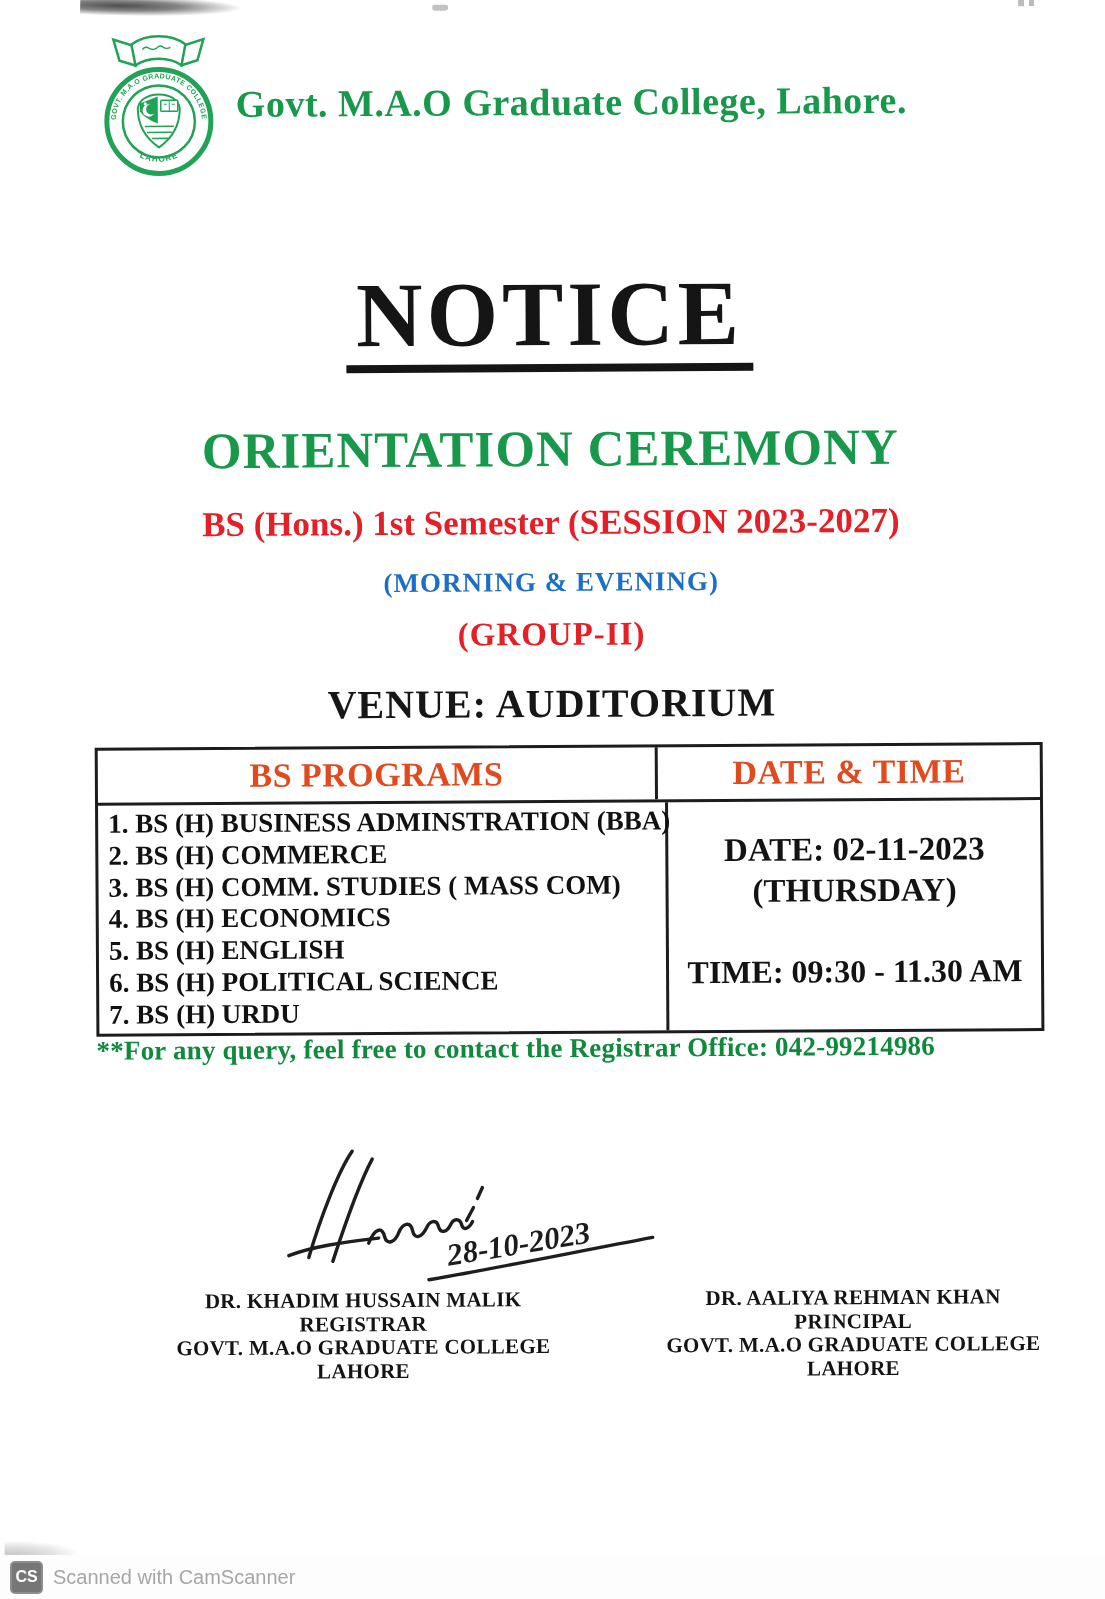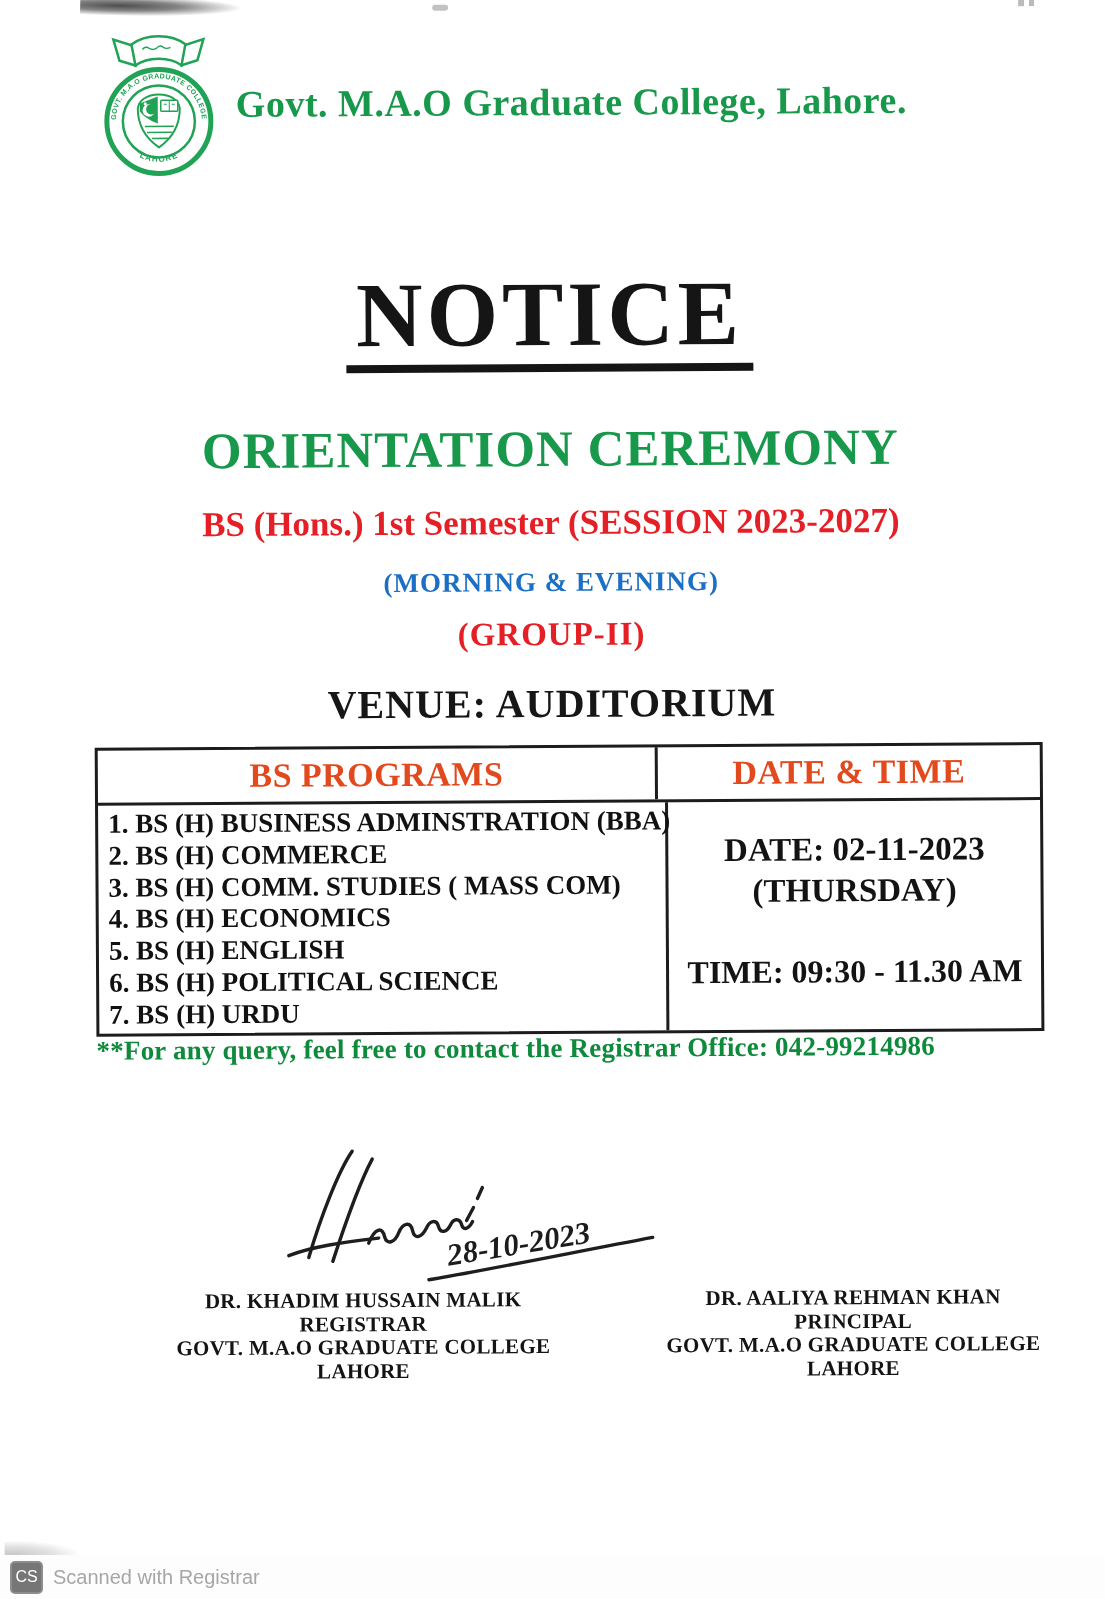--- a/index.html
+++ b/index.html
@@ -70,21 +70,21 @@
   .sig-left{left:140px;}
   .sig-right{left:630px;}
   
   .cam-footer{
     position:absolute;left:0;right:0;bottom:0;height:44px;background:#fdfdfd;
     display:flex;align-items:center;gap:10px;padding-left:10px;
     font-family:"Liberation Sans","DejaVu Sans",sans-serif;
   }
   .cs-badge{
     width:29px;height:29px;border-radius:5px;background:#767676;
-    border:2px solid #8d8d8d;color:#fff;font-weight:400;font-size:16px;
+    border:2px solid #8d8d8d;color:#fff;font-weight:700;font-size:16px;
     display:flex;align-items:center;justify-content:center;
     font-family:"Liberation Sans",sans-serif;
   }
   .cam-text{color:#a6a6a6;font-size:20px;}
 </style>
 </head>
 <body>
 
 <div class="page">
   <div class="scan-content">
@@ -190,15 +190,15 @@
       <div>DR. AALIYA REHMAN KHAN</div>
       <div>PRINCIPAL</div>
       <div>GOVT. M.A.O GRADUATE COLLEGE</div>
       <div>LAHORE</div>
     </div>
 
   </div>
 
   <div class="cam-footer">
     <div class="cs-badge">CS</div>
-    <div class="cam-text">Scanned with Registrar</div>
+    <div class="cam-text">Scanned with CamScanner</div>
   </div>
 </div>
 
 </body></html>

